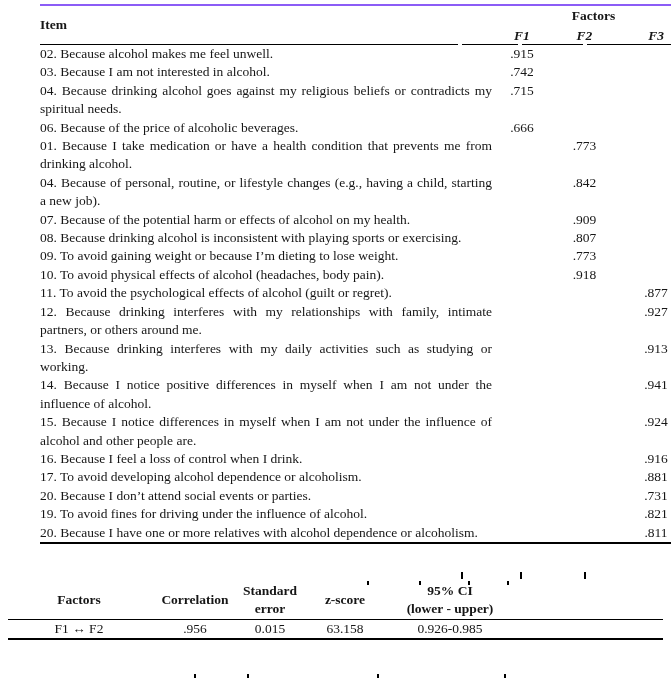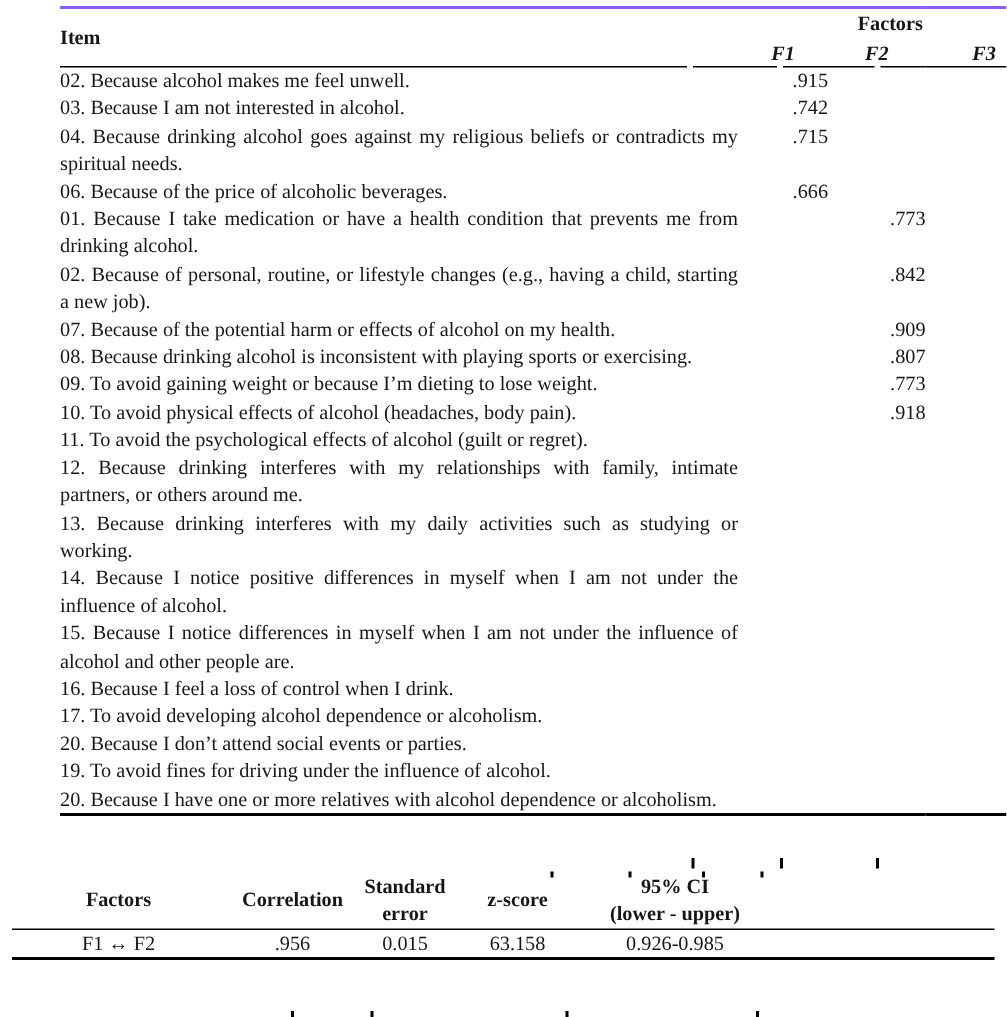--- a/index.html
+++ b/index.html
@@ -12,21 +12,21 @@
   
   #t1{position:absolute;left:8px;top:4px;width:655px;
       border-top:2px solid #8b5cf6;border-bottom:2px solid #000;margin-left:32px;}
   #t1 thead{border-bottom:1.4px solid #000;}
   #t1 th{font-weight:bold;padding:0;}
   .item-h{text-align:left;vertical-align:middle;padding-left:1px;}
   .factors-h{text-align:center;vertical-align:bottom;height:18px;}
   .h2 th{vertical-align:bottom;height:20px;padding-bottom:2px;text-align:center;font-style:italic;}
   #t1 td{vertical-align:top;padding:0;line-height:18.4px;}
   .item-cell{text-align:justify;padding-left:1px;}
-  .load-cell{text-align:right;}
+  .load-cell{text-align:center;}
   
   #t2{position:absolute;left:8px;top:580px;width:655px;border-bottom:2px solid #000;}
   #t2 thead{border-bottom:1.4px solid #000;}
   #t2 th{font-weight:bold;padding:2px 0;vertical-align:middle;line-height:17.5px;text-align:center;}
   .t2-factors-h{text-align:left;padding-left:3px;}
   #t2 td{padding:0;line-height:17.5px;text-align:center;vertical-align:top;}
   .t2-factors-cell{text-align:left;padding-left:3px;margin-top:10px;}
   
   .nub{position:absolute;width:1.5px;background:#000;}
   .n-a1{left:461px;top:572px;height:7px;}
@@ -96,21 +96,21 @@
     </tr>
 
     <tr>
       <td class="item-cell">01. Because I take medication or have a health condition that prevents me from drinking alcohol.</td>
       <td class="load-cell"></td>
       <td class="load-cell">.773</td>
       <td class="load-cell"></td>
     </tr>
 
     <tr>
-      <td class="item-cell">02. Because of personal, routine, or lifestyle changes (e.g., having a child, starting a new job).</td>
+      <td class="item-cell">04. Because of personal, routine, or lifestyle changes (e.g., having a child, starting a new job).</td>
       <td class="load-cell"></td>
       <td class="load-cell">.842</td>
       <td class="load-cell"></td>
     </tr>
 
     <tr>
       <td class="item-cell">07. Because of the potential harm or effects of alcohol on my health.</td>
       <td class="load-cell"></td>
       <td class="load-cell">.909</td>
       <td class="load-cell"></td>

